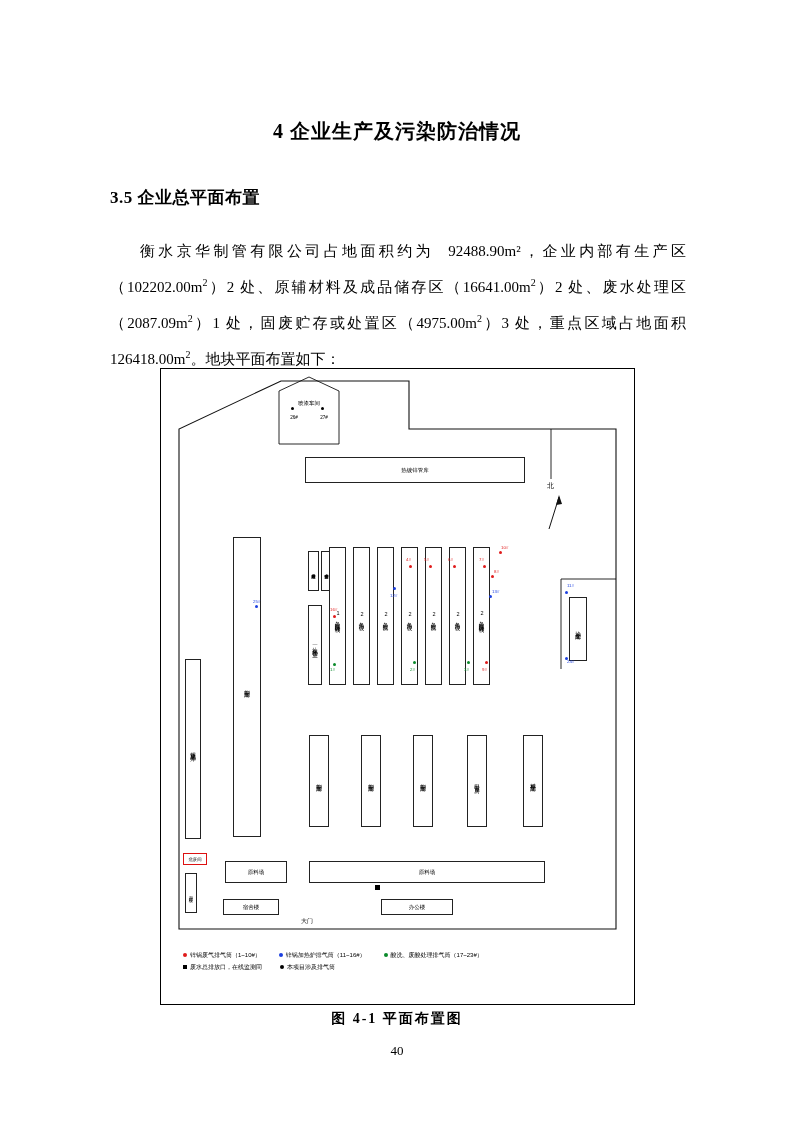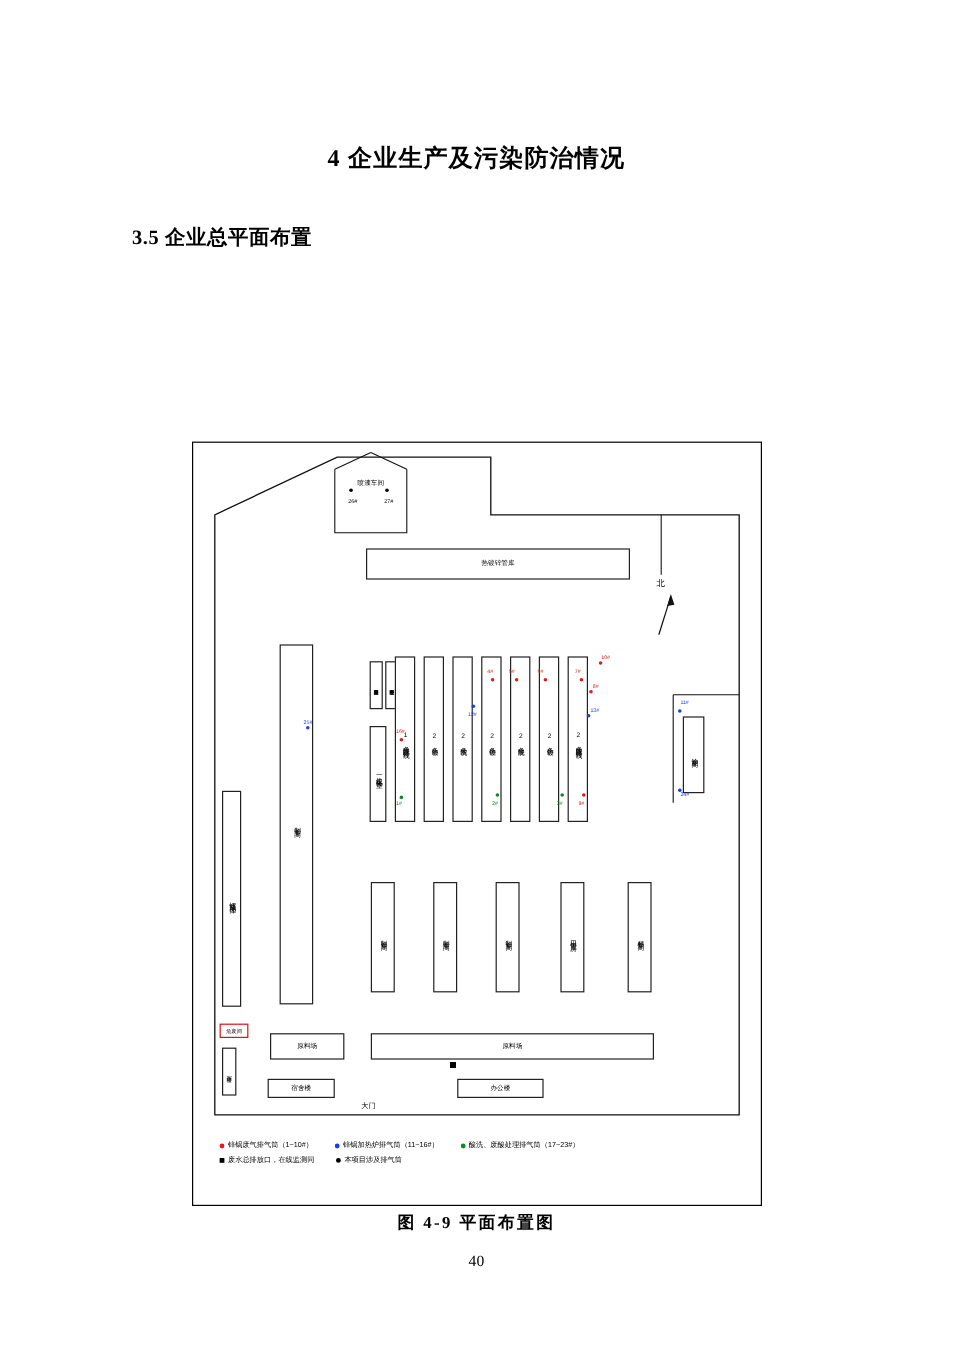--- a/index.html
+++ b/index.html
@@ -110,20 +110,26 @@
 </style>
 </head>
 <body>
 
 <div class="page">
 
   <div class="h1">4 企业生产及污染防治情况</div>
 
   <div class="h2">3.5 企业总平面布置</div>
 
+  <div class="para">
+    衡水京华制管有限公司占地面积约为&nbsp; 92488.90m²，企业内部有生产区
+    （102202.00m<sup>2</sup>）2 处、原辅材料及成品储存区（16641.00m<sup>2</sup>）2 处、废水处理区
+    （2087.09m<sup>2</sup>）1 处，固废贮存或处置区（4975.00m<sup>2</sup>）3 处，重点区域占地面积
+    126418.00m<sup>2</sup>。地块平面布置如下：
+  </div>
 
   <div class="figwrap">
     <div class="fig">
 
       <svg width="473" height="635" style="position:absolute;left:0;top:0;">
         <polyline points="18,200 18,60 120,12 248,12 248,60 455,60 455,560 18,560 18,200" fill="none" stroke="#111" stroke-width="1.1"></polyline>
         <polyline points="118,22 118,75 178,75 178,22" fill="none" stroke="#111" stroke-width="0.9"></polyline>
         <line x1="118" y1="22" x2="148" y2="8" stroke="#111" stroke-width="0.9"></line>
         <line x1="178" y1="22" x2="148" y2="8" stroke="#111" stroke-width="0.9"></line>
         <line x1="390" y1="110" x2="390" y2="60" stroke="#111" stroke-width="0.9"></line>
@@ -292,16 +298,16 @@
           <span class="item">
             <span class="cir" style="background:#000;"></span>
             <span>本项目涉及排气筒</span>
           </span>
         </div>
       </div>
 
     </div>
   </div>
 
-  <div class="figcap">图 4-9  平面布置图</div>
+  <div class="figcap">图 4-1  平面布置图</div>
   <div class="pagenum">40</div>
 
 </div>
 
 </body></html>

